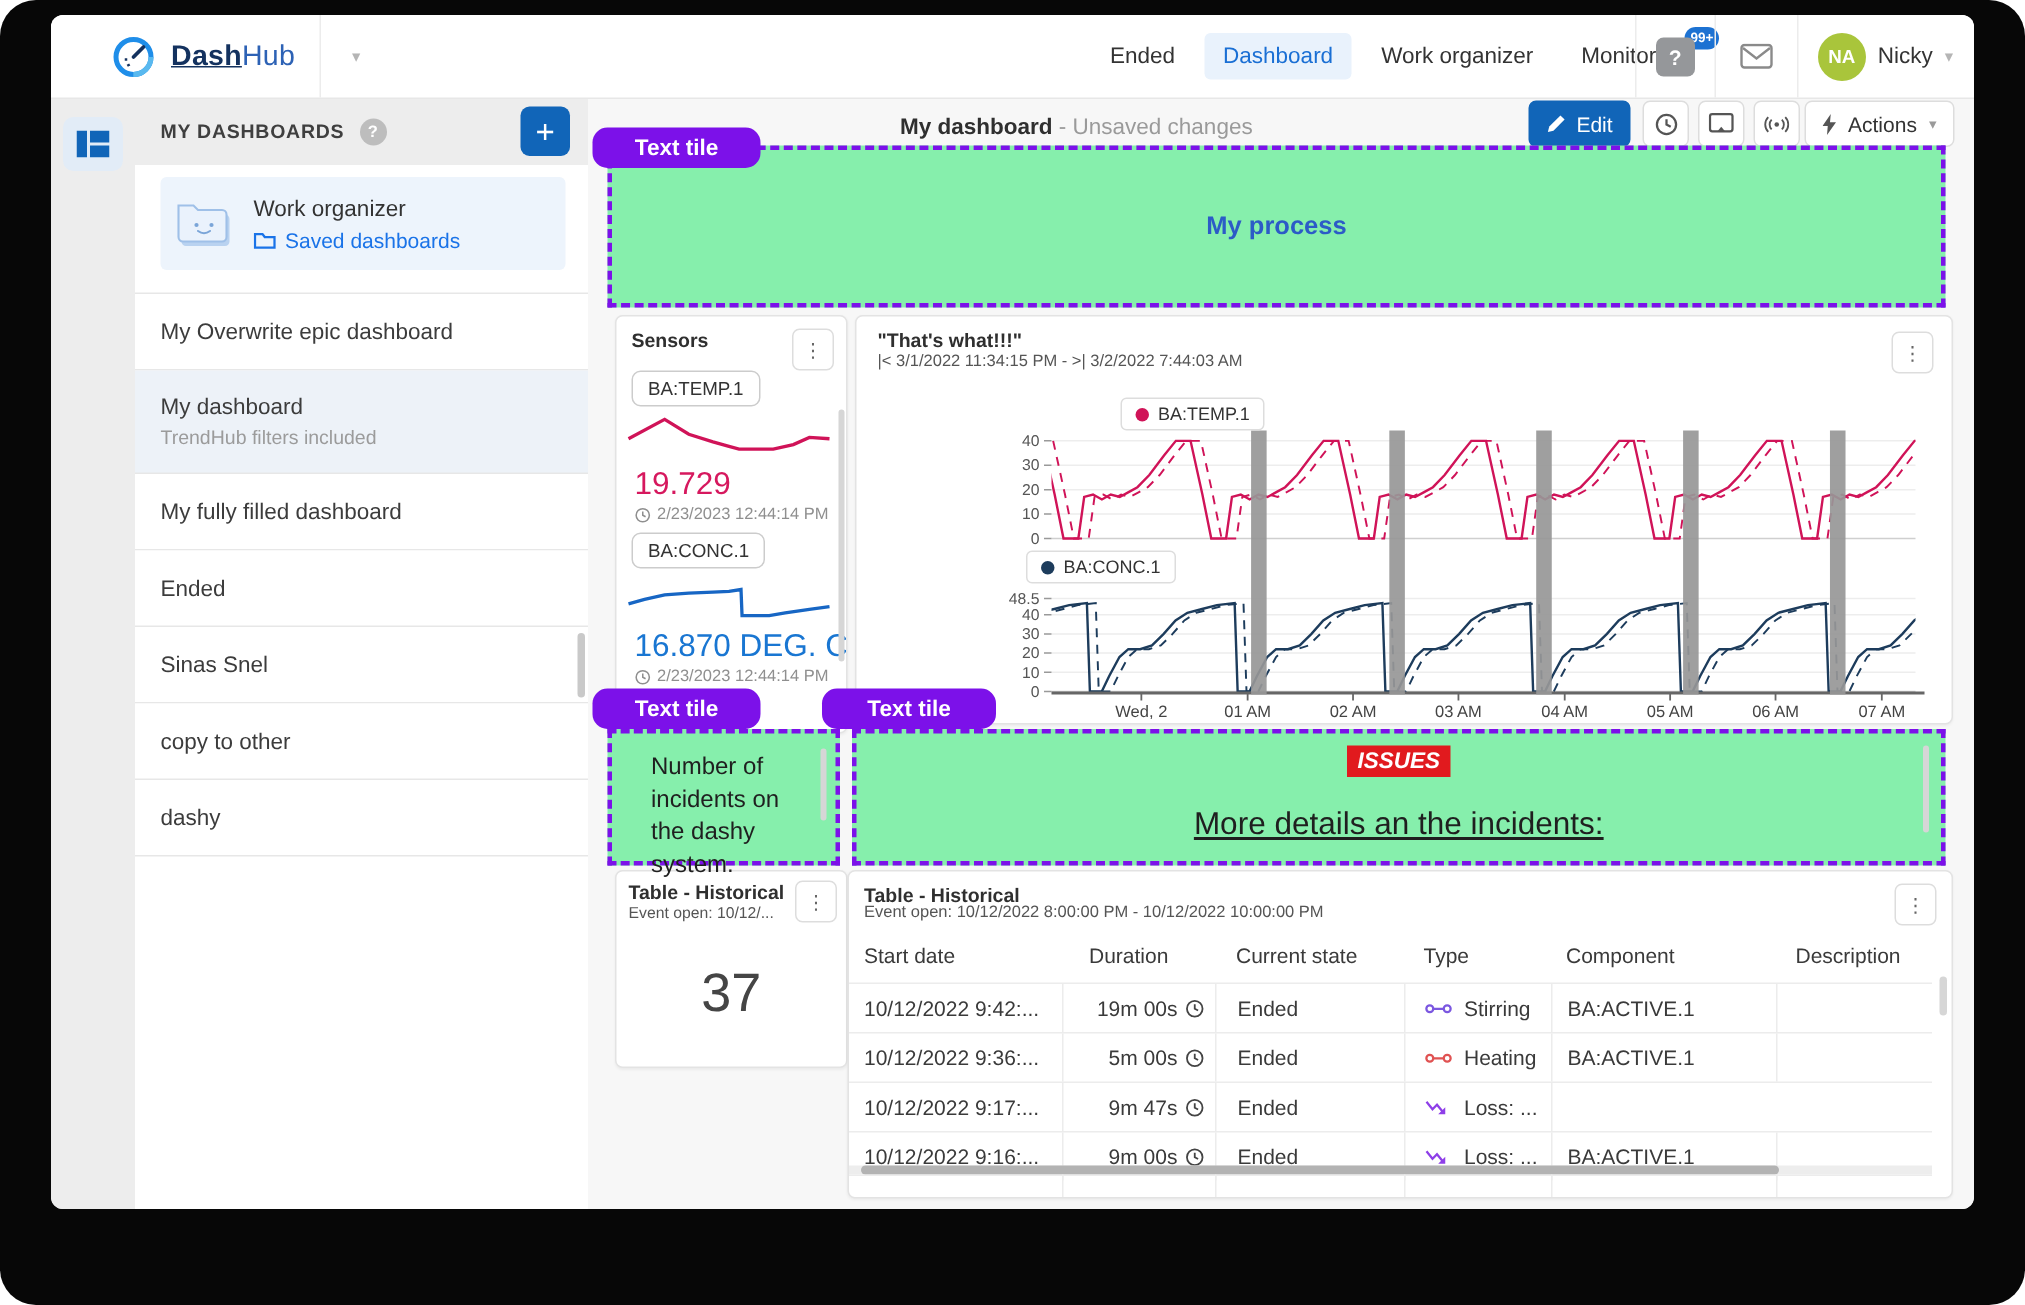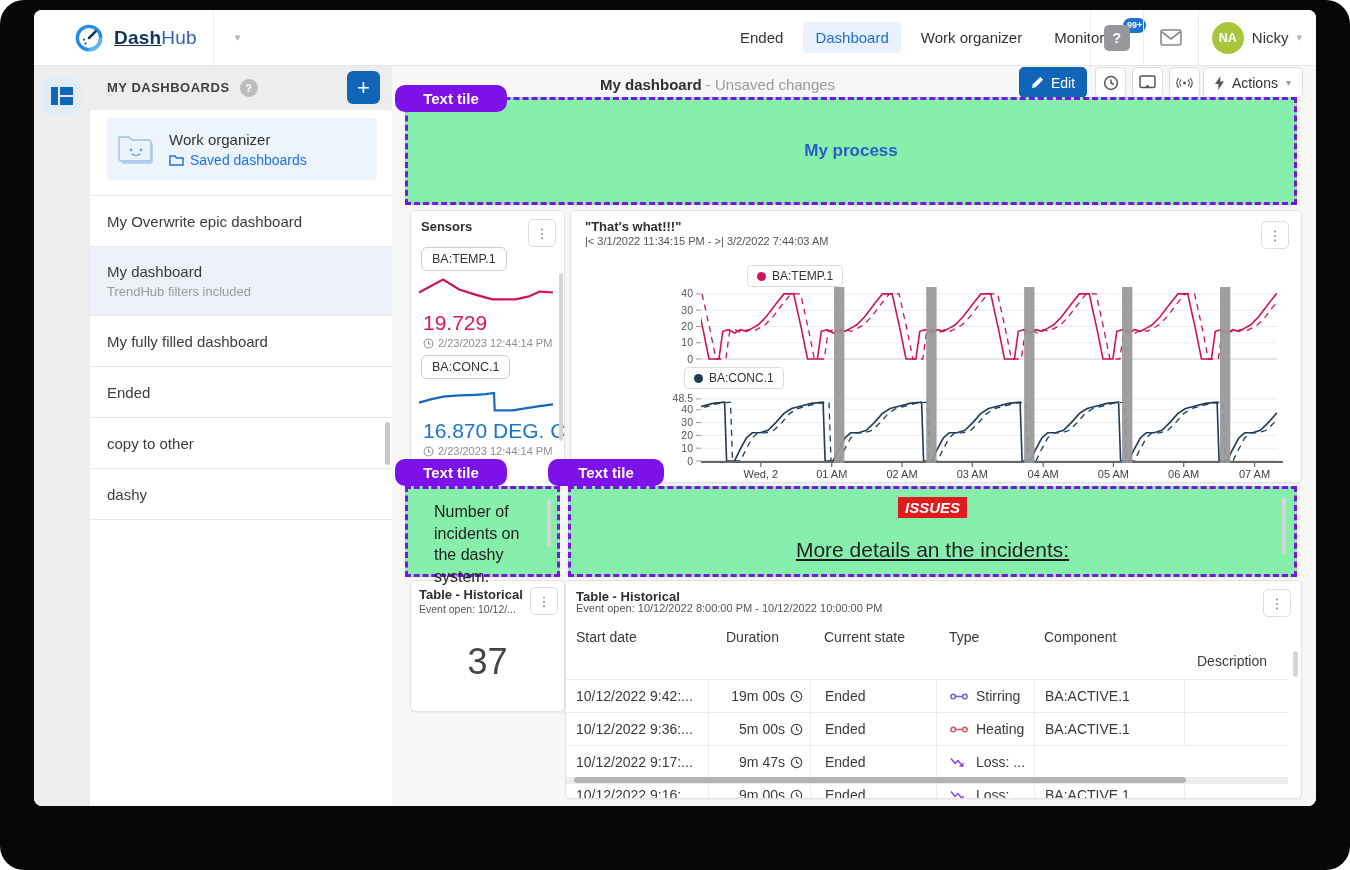--- a/index.html
+++ b/index.html
@@ -171,20 +171,23 @@
           </div>
           <div class="sb-item selected">
             <span>My dashboard</span>
             <div class="sb-sub">TrendHub filters included</div>
           </div>
           <div class="sb-item">
             <span>My fully filled dashboard</span>
           </div>
           <div class="sb-item">
             <span>Ended</span>
+          </div>
+          <div class="sb-item">
+            <span>Sinas Snel</span>
           </div>
           <div class="sb-item">
             <span>copy to other</span>
           </div>
           <div class="sb-item">
             <span>dashy</span>
           </div>
         </div>
     <div class="sb-scroll"></div>
   </div>
@@ -370,21 +373,21 @@
       <div class="card-title">Table - Historical</div>
       <div class="card-sub" style="top:21px">Event open: 10/12/2022 8:00:00 PM - 10/12/2022 10:00:00 PM</div>
       <div class="kebab" style="right:10px;top:8px">⋮</div>
       <div class="tbl" id="htable">
             <div class="tbl-row">
               <div class="th">Start date</div>
               <div class="th" style="padding-left: 18px;">Duration</div>
               <div class="th" style="padding-left: 14px;">Current state</div>
               <div class="th" style="padding-left: 13px;">Type</div>
               <div class="th">Component</div>
-              <div class="th" style="padding-left: 13px; margin-top: 24px;">Description</div>
+              <div class="th" style="padding-left: 13px;">Description</div>
             </div>
             <div class="tbl-row tr">
               <div class="td">10/12/2022 9:42:...</div>
               <div class="td dur">
                 <span>19m 00s</span>
                 <svg width="13" height="13" viewBox="0 0 14 14">
                   <circle cx="7" cy="7" r="5.6" fill="none" stroke="#444" stroke-width="1.3"></circle>
                   <polyline points="7,3.8 7,7 9.4,8.3" fill="none" stroke="#444" stroke-width="1.3"></polyline>
                 </svg>
               </div>

